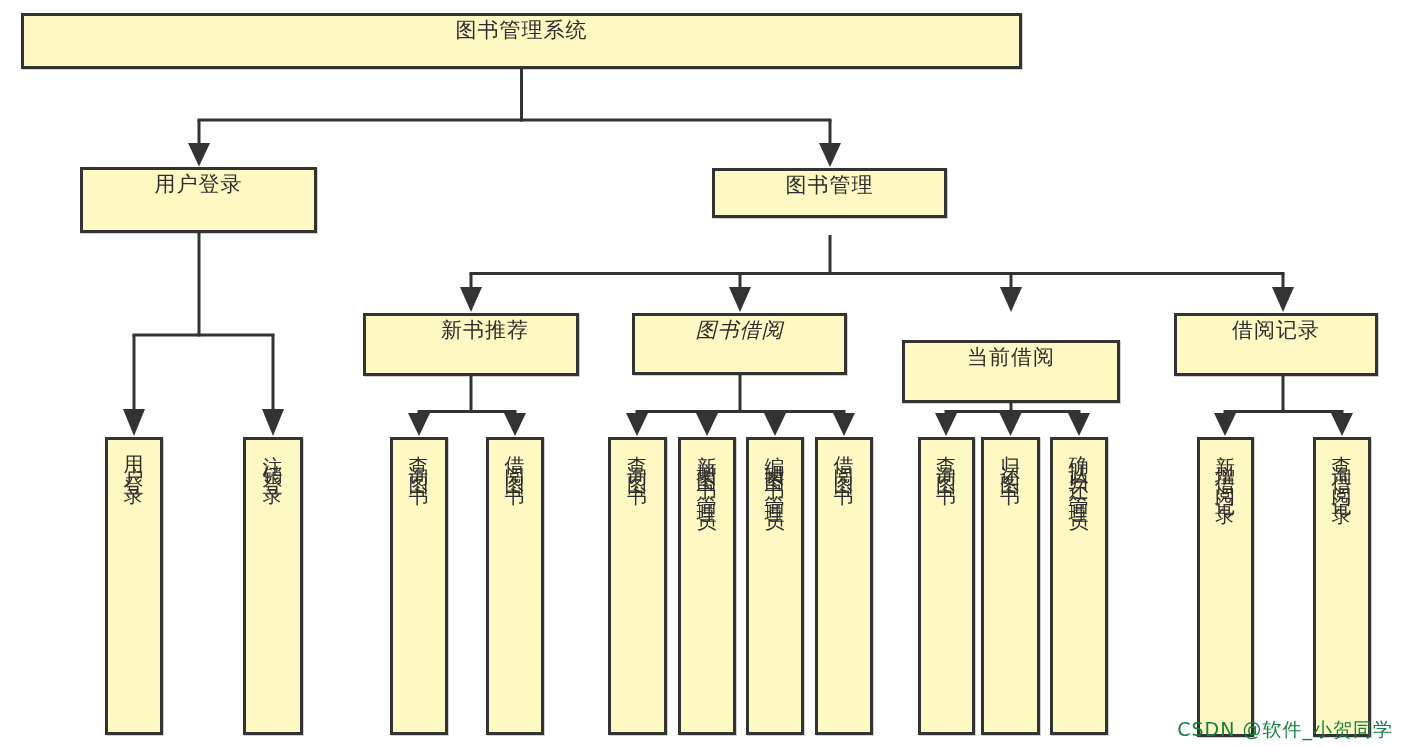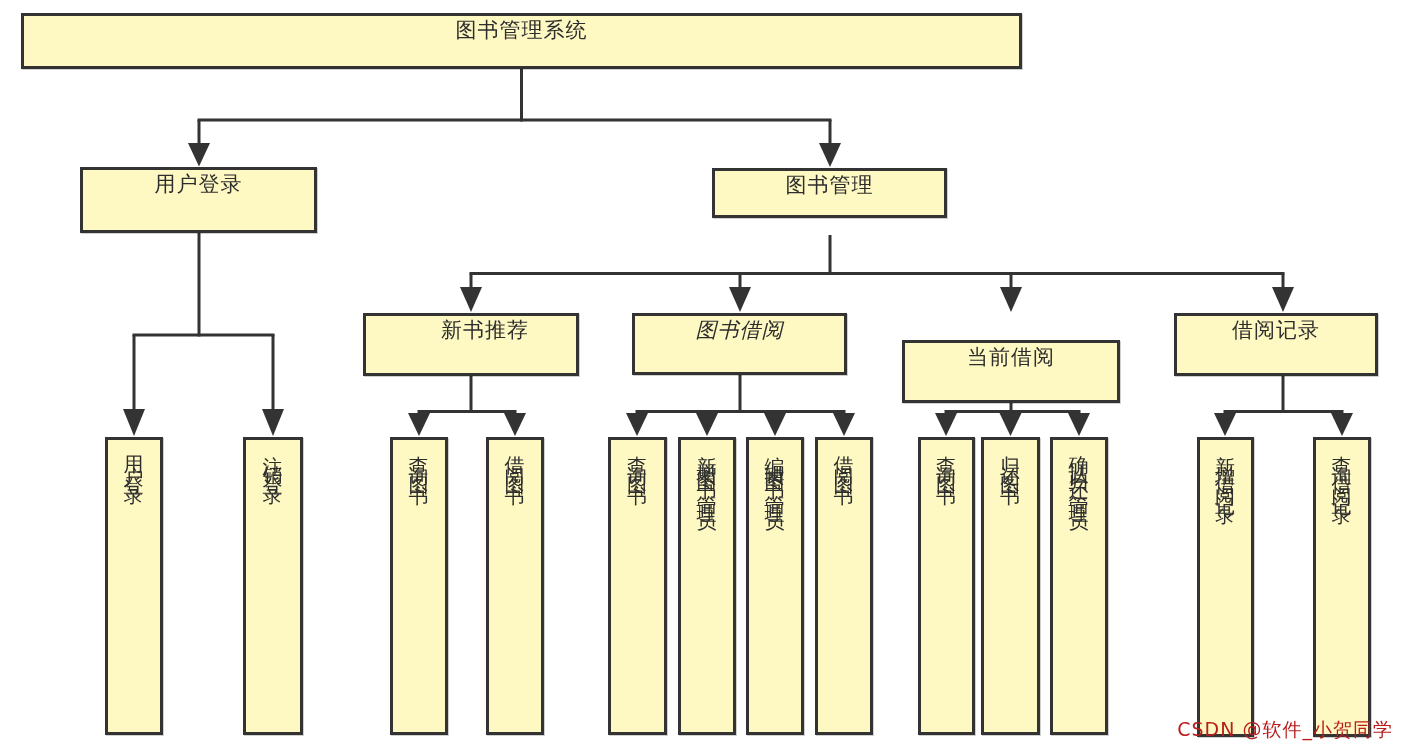--- a/index.html
+++ b/index.html
@@ -44,21 +44,21 @@
     white-space: nowrap;
   }
   .v-node.tight span {
     letter-spacing: 8px;
   }
   .watermark {
     position: absolute;
     right: 12px;
     bottom: 4px;
     font-size: 19px;
-    color: #b91c1c;
+    color: #15803d;
     letter-spacing: 1px;
     pointer-events: none;
     margin-left: 27px;
   }
 </style>
 </head>
 <body>
 
 <div class="canvas">
 

